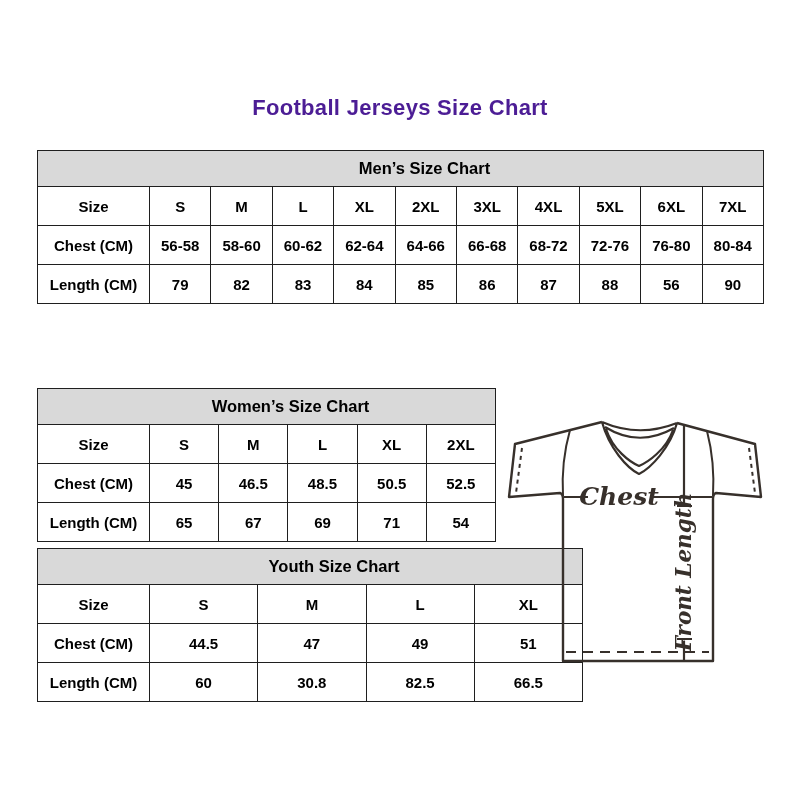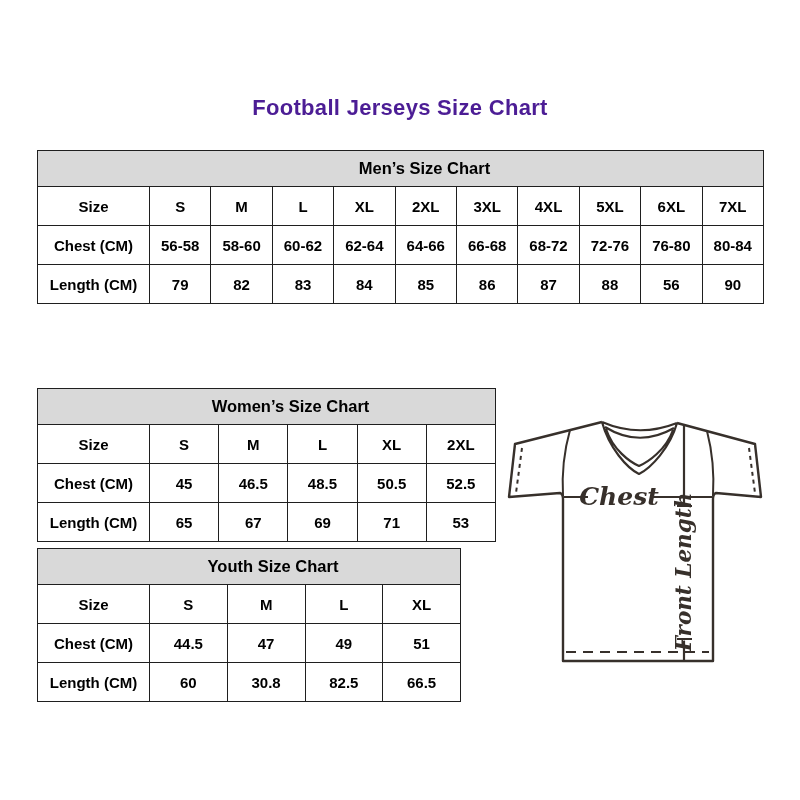--- a/index.html
+++ b/index.html
@@ -24,21 +24,21 @@
     font-weight:bold; font-size:15px; color:#000; padding:0;
   }
   table.size-table .title-cell {
     background:var(--header-bg, #d9d9d9);
     font-size:16.5px; height:35px;padding-left:48px;
   }
   table.size-table tbody tr { height:39px; }
   col.label-col { width:112px; }
   #men-table   { left:37px; top:150px; width:727px; }
   #women-table { left:37px; top:368px; width:459px;margin-top:20px; }
-  #youth-table { left:37px; top:548px; width:424px; }
+  #youth-table { left:37px; top:548px; width:546px; }
   #jersey-diagram { position:absolute; left:500px; top:400px; }
   #jersey-diagram path, #jersey-diagram line {
     fill:none; stroke:var(--diagram-stroke, #37302b);
     stroke-linecap:butt; stroke-linejoin:round;
   }
   #jersey-diagram text {
     fill:var(--diagram-stroke, #37302b);
     font-family:"DejaVu Serif", serif;
     font-style:italic; font-weight:bold;
   }
@@ -127,21 +127,21 @@
         <td>48.5</td>
         <td>50.5</td>
         <td>52.5</td>
       </tr>
       <tr>
         <th>Length (CM)</th>
         <td>65</td>
         <td>67</td>
         <td>69</td>
         <td>71</td>
-        <td>53</td>
+        <td>54</td>
       </tr>
     </tbody>
 </table>
 
 <table id="youth-table" class="size-table">
   <colgroup>
       <col class="label-col">
       <col span="4">
     </colgroup>
   <thead>

